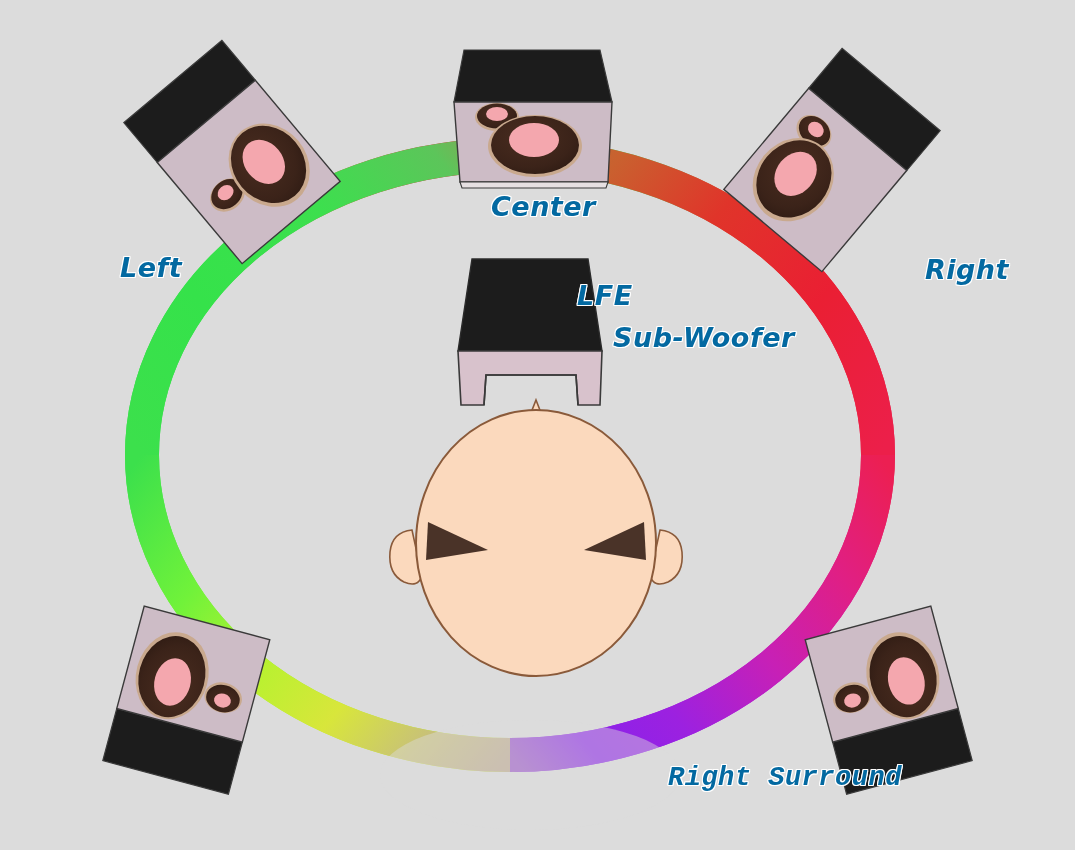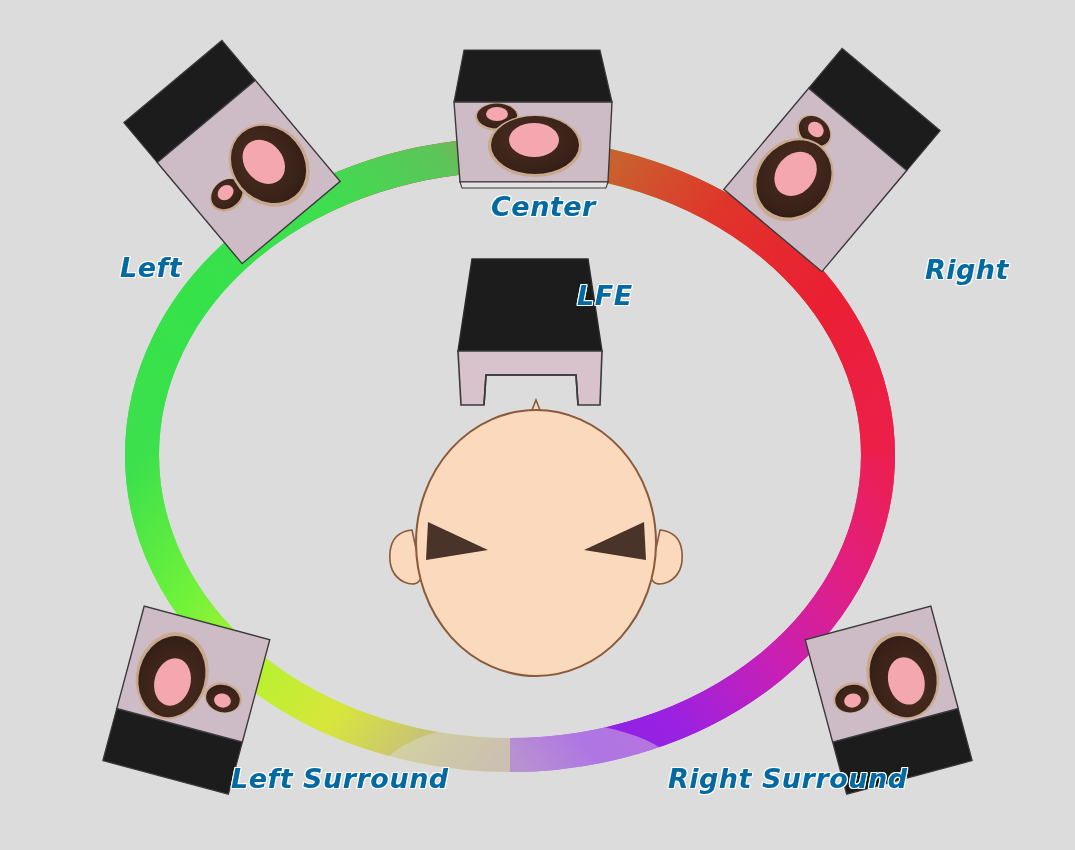--- a/index.html
+++ b/index.html
@@ -33,21 +33,21 @@
        0 1px 0 #ffffff, 0 -1px 0 #ffffff,
        1px 1px 0 #ffffff, -1px -1px 0 #ffffff,
        1px -1px 0 #ffffff, -1px 1px 0 #ffffff;
   }
   .lbl-left          { left:120px; top:252px;  font-size:27px; }
   .lbl-center        { left:491px; top:191px;  font-size:27px; }
   .lbl-right         { left:897px; top:254px;  font-size:27px;margin-left:28px; }
   .lbl-lfe1          { left:577px; top:280px;  font-size:27px; }
   .lbl-lfe2          { left:613px; top:322px;  font-size:27px; }
   .lbl-ls            { left:231px; top:763px;  font-size:27px; }
-  .lbl-rs            { left:668px; top:763px;  font-size:27px; }
+  .lbl-rs            { left:668px; top:763px;  font-size:27px;font-family:Liberation Mono, monospace; }
 </style>
 </head>
 <body>
 
 <div id="stage">
 
   <svg id="svgroot" viewBox="0 0 1075 850" xmlns="http://www.w3.org/2000/svg">
     <defs>
 
       <linearGradient id="gTop" x1="0" y1="0" x2="1" y2="0">
@@ -242,16 +242,16 @@
       <ellipse cx="870" cy="730" rx="36" ry="44" fill="#c9a98e"></ellipse>
       <ellipse cx="870" cy="729" rx="33" ry="41" fill="url(#coneG)"></ellipse>
       <ellipse cx="868" cy="724" rx="18" ry="24" fill="#f4a7ae"></ellipse>
     </g>
   </svg>
 
   <div class="lbl lbl-left">Left</div>
   <div class="lbl lbl-center">Center</div>
   <div class="lbl lbl-right">Right</div>
   <div class="lbl lbl-lfe1">LFE</div>
-  <div class="lbl lbl-ls">Left  Surround</div>
+  <div class="lbl lbl-lfe2">Sub-Woofer</div>
   <div class="lbl lbl-rs">Right  Surround</div>
 
 </div>
 
 </body></html>

